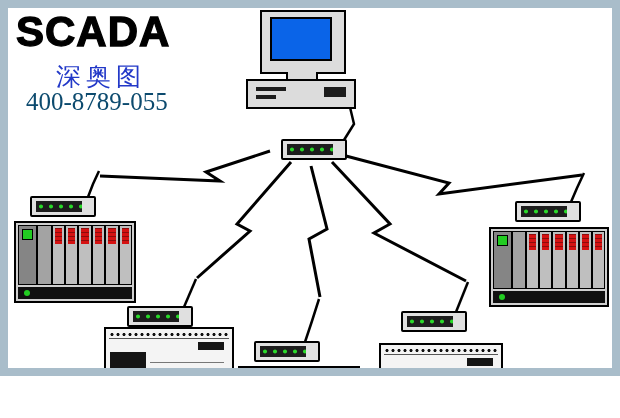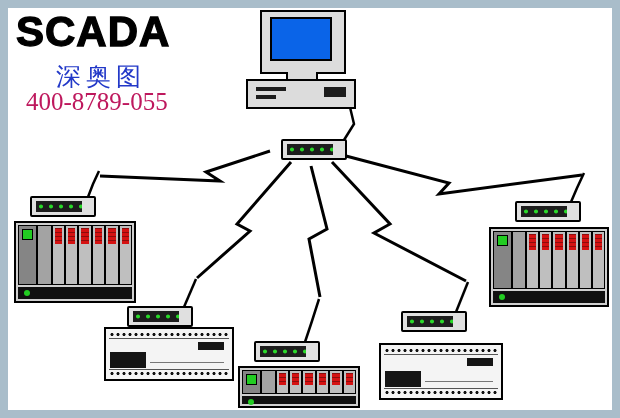--- a/index.html
+++ b/index.html
@@ -1,29 +1,29 @@
 <!DOCTYPE html>
 <html><head>
 <meta charset="utf-8">
 <style>
   html,body{margin:0;padding:0;background:#fff;}
   body{font-family:"Liberation Sans",sans-serif;}
-  .canvas{position:relative;width:620px;height:418px;background:#fff;overflow:hidden;}
+  .canvas{position:relative;width:620px;height:376px;background:#fff;overflow:hidden;}
   .frame{position:absolute;inset:0;border:8px solid #a9bdca;pointer-events:none;z-index:40;}
   .wires{position:absolute;left:0;top:0;width:620px;height:418px;z-index:1;pointer-events:none;}
   .wires polyline{fill:none;stroke:#000;stroke-linejoin:miter;stroke-linecap:butt;}
   .wires .bolt{stroke-width:3;}
   .wires .ant{stroke-width:2.5;}
 
   
   .scada-title{position:absolute;left:16px;top:8px;font-size:42px;font-weight:bold;
     letter-spacing:1px;color:#000;z-index:5;-webkit-text-stroke:1.3px #000;}
   .company{position:absolute;left:56px;top:60px;font-size:25px;font-weight:normal;
     letter-spacing:5px;color:#2238c8;z-index:5;font-family:"DejaVu Sans",sans-serif;}
-  .phone{position:absolute;left:26px;top:88px;font-size:25px;color:#be185d;z-index:5;
+  .phone{position:absolute;left:26px;top:88px;font-size:25px;color:#0c4a6e;z-index:5;
     font-family:"Liberation Serif",serif;}
 
   
   .computer{position:absolute;left:246px;top:8px;width:110px;height:100px;z-index:6;}
   .monitor{position:absolute;left:14px;top:2px;width:82px;height:60px;background:#dcdcdc;border:2px solid #000;}
   .screen{position:absolute;left:8px;top:5px;width:58px;height:40px;background:#0a64e8;border:2px solid #000;}
   .neck{position:absolute;left:40px;top:64px;width:28px;height:7px;background:#dcdcdc;border:2px solid #000;border-top:none;}
   .case{position:absolute;left:0;top:71px;width:106px;height:26px;background:#dcdcdc;border:2px solid #000;}
   .slot1{position:absolute;left:8px;top:6px;width:30px;height:4px;background:#1c1c1c;}
   .slot2{position:absolute;left:8px;top:14px;width:20px;height:4px;background:#1c1c1c;}

